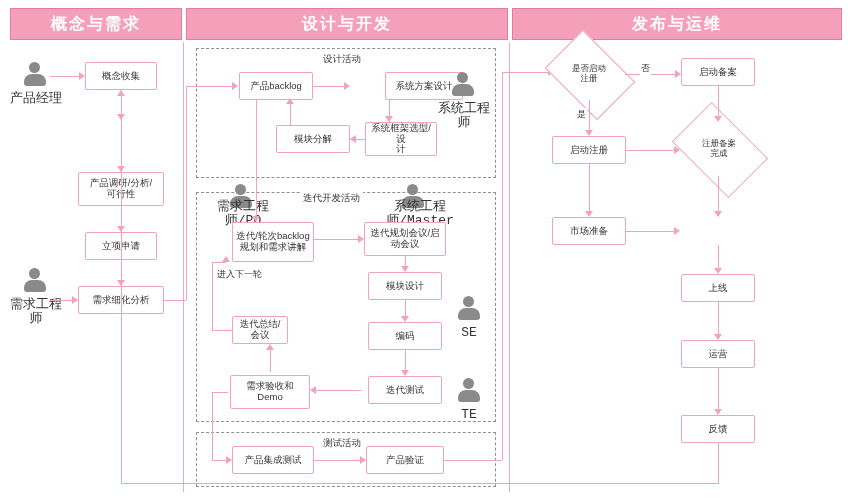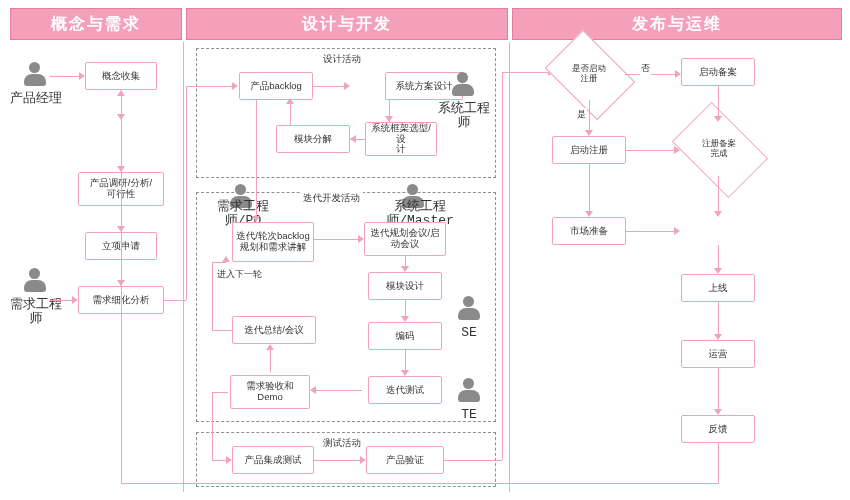--- a/index.html
+++ b/index.html
@@ -210,21 +210,21 @@
   </div>
   <div class="actor-label" style="left:456px;top:408px;width:26px;">TE</div>
 
   <div class="node" style="left:232px;top:222px;width:82px;height:40px;">迭代/轮次backlog
 规划和需求讲解</div>
   <div class="node" style="left:364px;top:222px;width:82px;height:34px;">迭代规划会议/启
 动会议</div>
   <div class="node" style="left:368px;top:272px;width:74px;height:28px;">模块设计</div>
   <div class="node" style="left:368px;top:322px;width:74px;height:28px;">编码</div>
   <div class="node" style="left:368px;top:376px;width:74px;height:28px;">迭代测试</div>
-  <div class="node" style="left:232px;top:316px;width:84px;height:28px;">迭代总结/会议</div>
+  <div class="node" style="left:232px;top:316px;width:56px;height:28px;">迭代总结/会议</div>
   <div class="node" style="left:230px;top:375px;width:80px;height:34px;">需求验收和
 Demo</div>
 
   <div class="line vline" style="left:256px;top:100px;height:116px;"></div>
   <div class="arrow arr-d" style="left:252px;top:216px;"></div>
 
   <div class="line hline" style="left:314px;top:239px;width:44px;"></div>
   <div class="arrow arr-r" style="left:358px;top:235px;"></div>
 
   <div class="line vline" style="left:405px;top:256px;height:10px;"></div>

